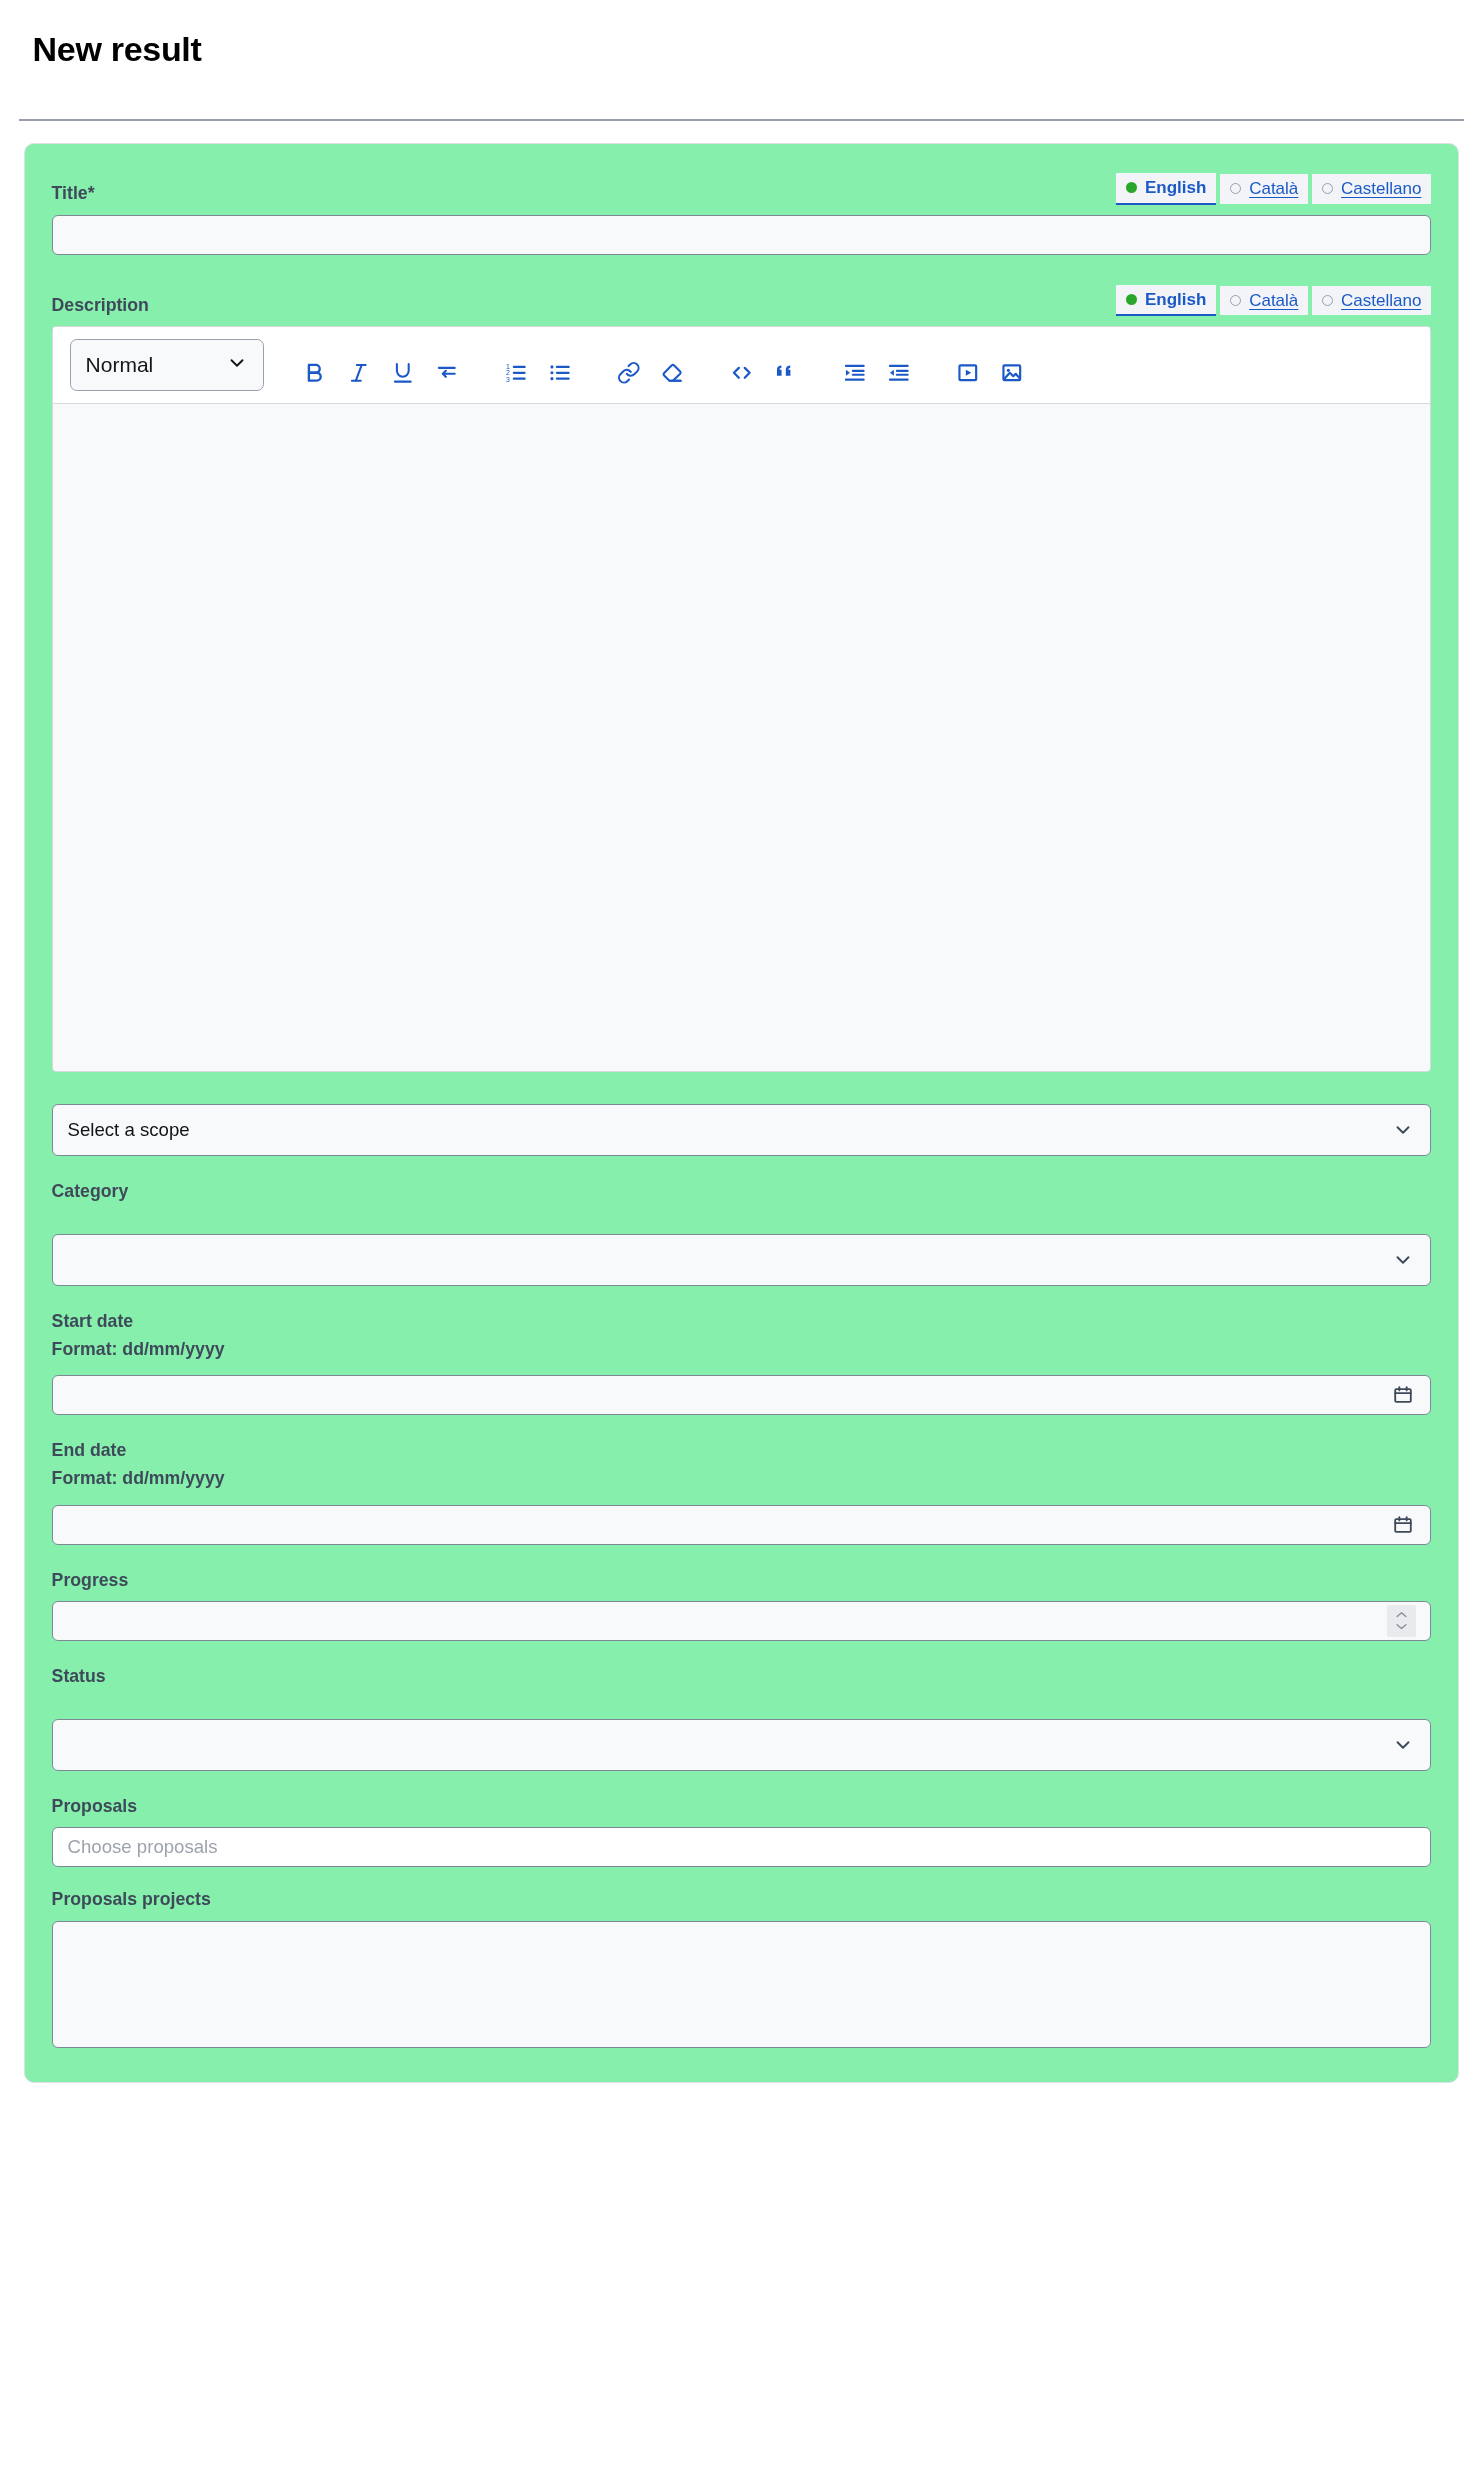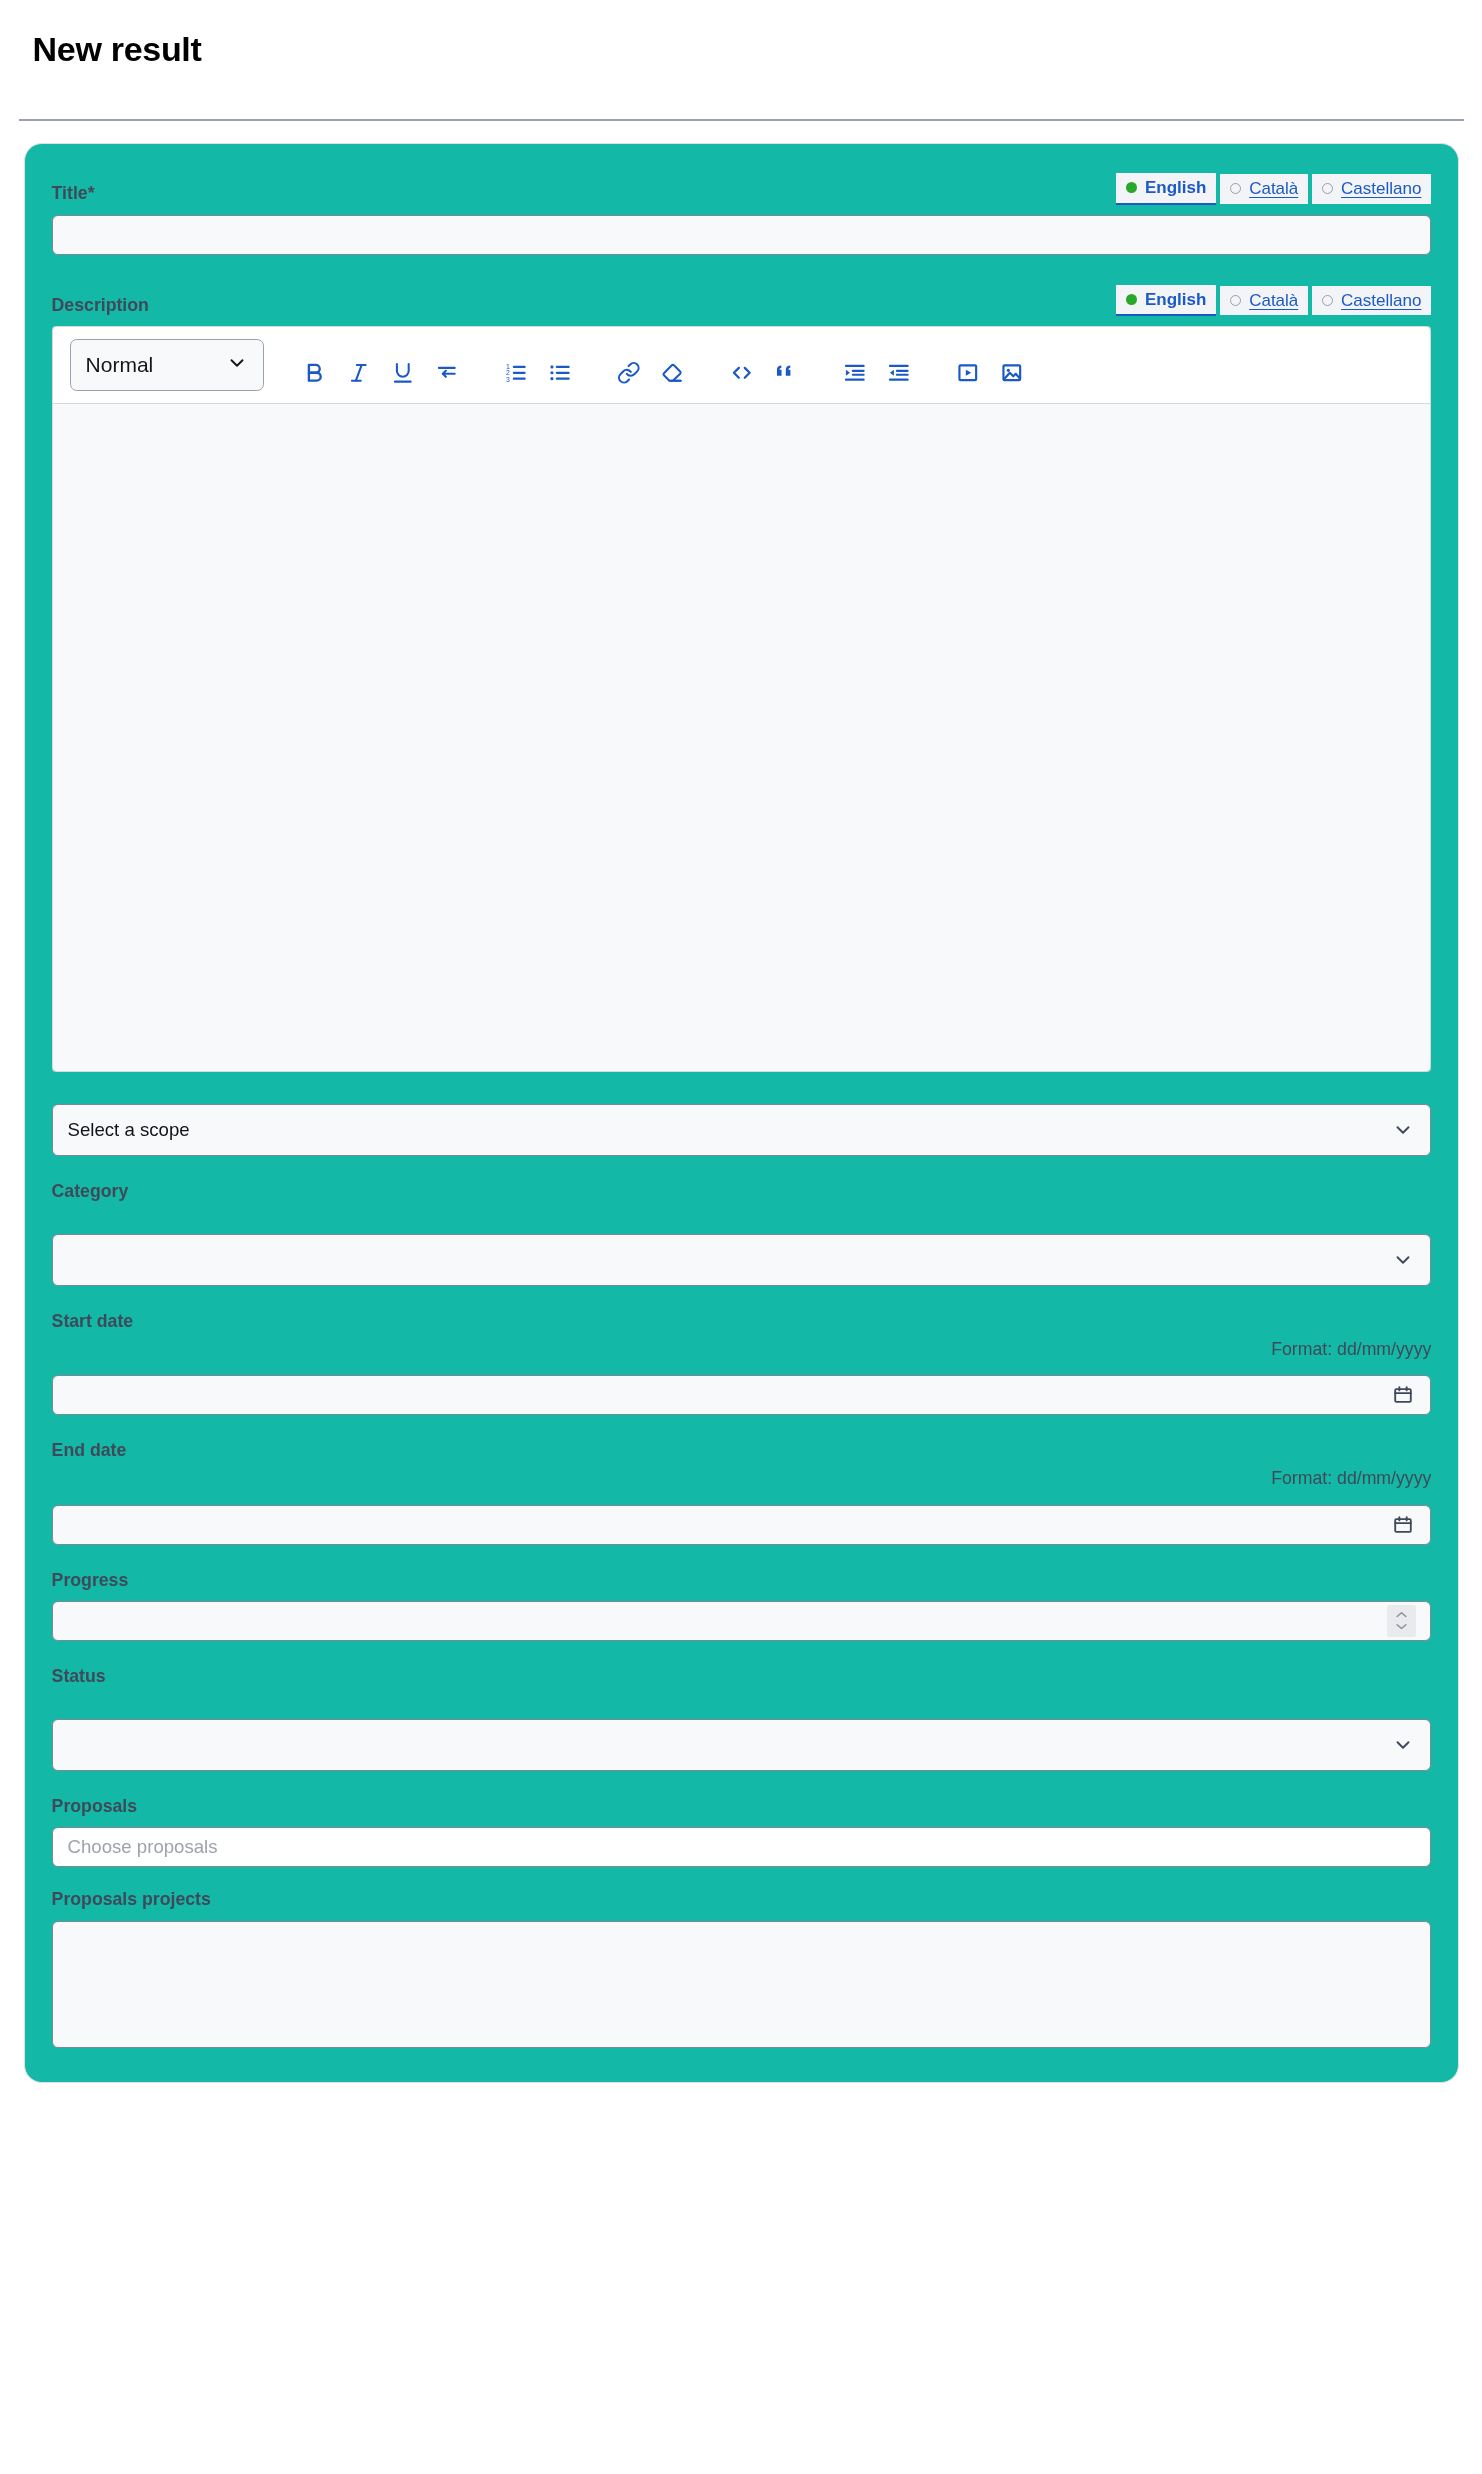--- a/index.html
+++ b/index.html
@@ -27,22 +27,22 @@
   .header-rule {
     height: 1.7px;
     background: #9aa0ad;
     margin: 17px 18.6px 0 18.6px;
   }
 
   
   .card {
     margin: 22px 23.6px 0 23.6px;
     border: 1.3px solid #dde0e5;
-    border-radius: 18px;
-    background: #14b8a6;
+    border-radius: 10px;
+    background: #86efac;
     padding: 29px 27px 34px 27px;
   }
 
   .field { margin-bottom: 0; }
 
   .label-row {
     display: flex;
     align-items: flex-end;
     justify-content: space-between;
     margin-bottom: 10px;
@@ -50,25 +50,24 @@
 
   .field-label {
     font-size: 17.7px;
     font-weight: bold;
     color: #3e4a5a;
     line-height: 1.2;
   }
 
   .field-hint {
     font-size: 17.7px;
-    font-weight: normal;
+    font-weight: bold;
     color: #3e4a5a;
     line-height: 1.2;
     margin: 6.8px 0 15px 0;
-    text-align: right;
   }
 
   
   .lang-tabs {
     display: flex;
     align-items: center;
     gap: 3.4px;
   }
   .lang-tab {
     display: flex;

